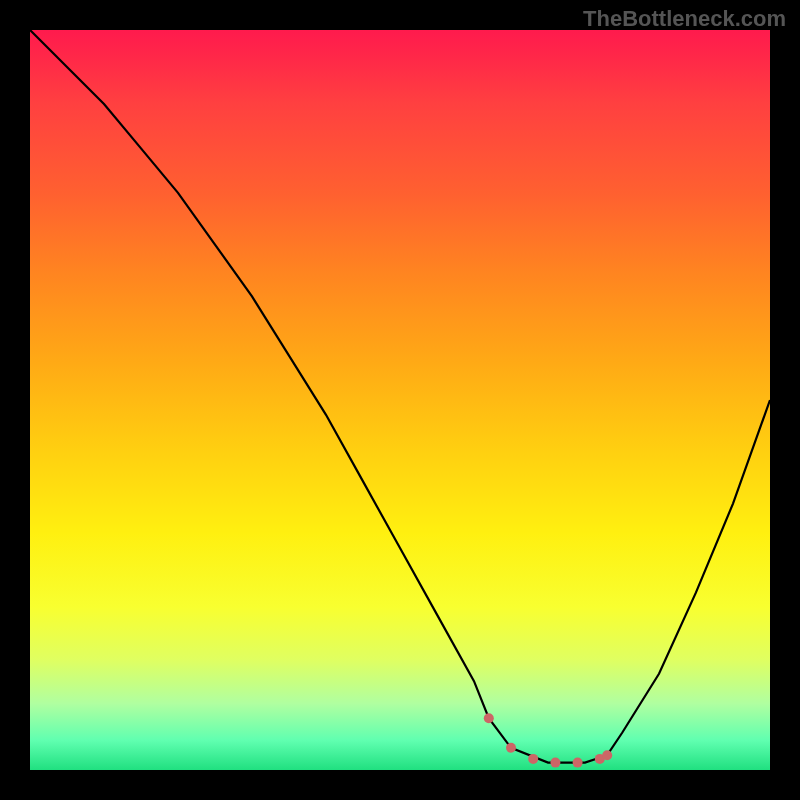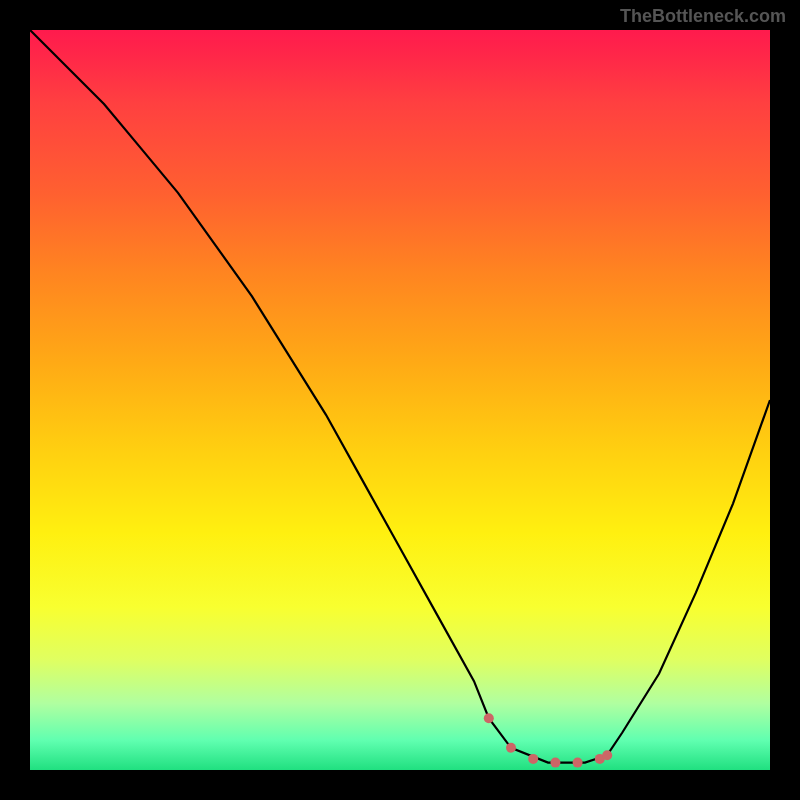--- a/index.html
+++ b/index.html
@@ -9,21 +9,21 @@
     height: 800px;
     background: #000;
     position: relative;
     font-family: Arial, sans-serif;
   }
   .watermark {
     position: absolute;
     top: 6px;
     right: 14px;
     color: #555;
-    font-size: 18px;
+    font-size: 22px;
     font-weight: bold;
     z-index: 10;
   }
   .plot-area {
     position: absolute;
     left: 30px;
     top: 30px;
     width: 740px;
     height: 740px;
   }

